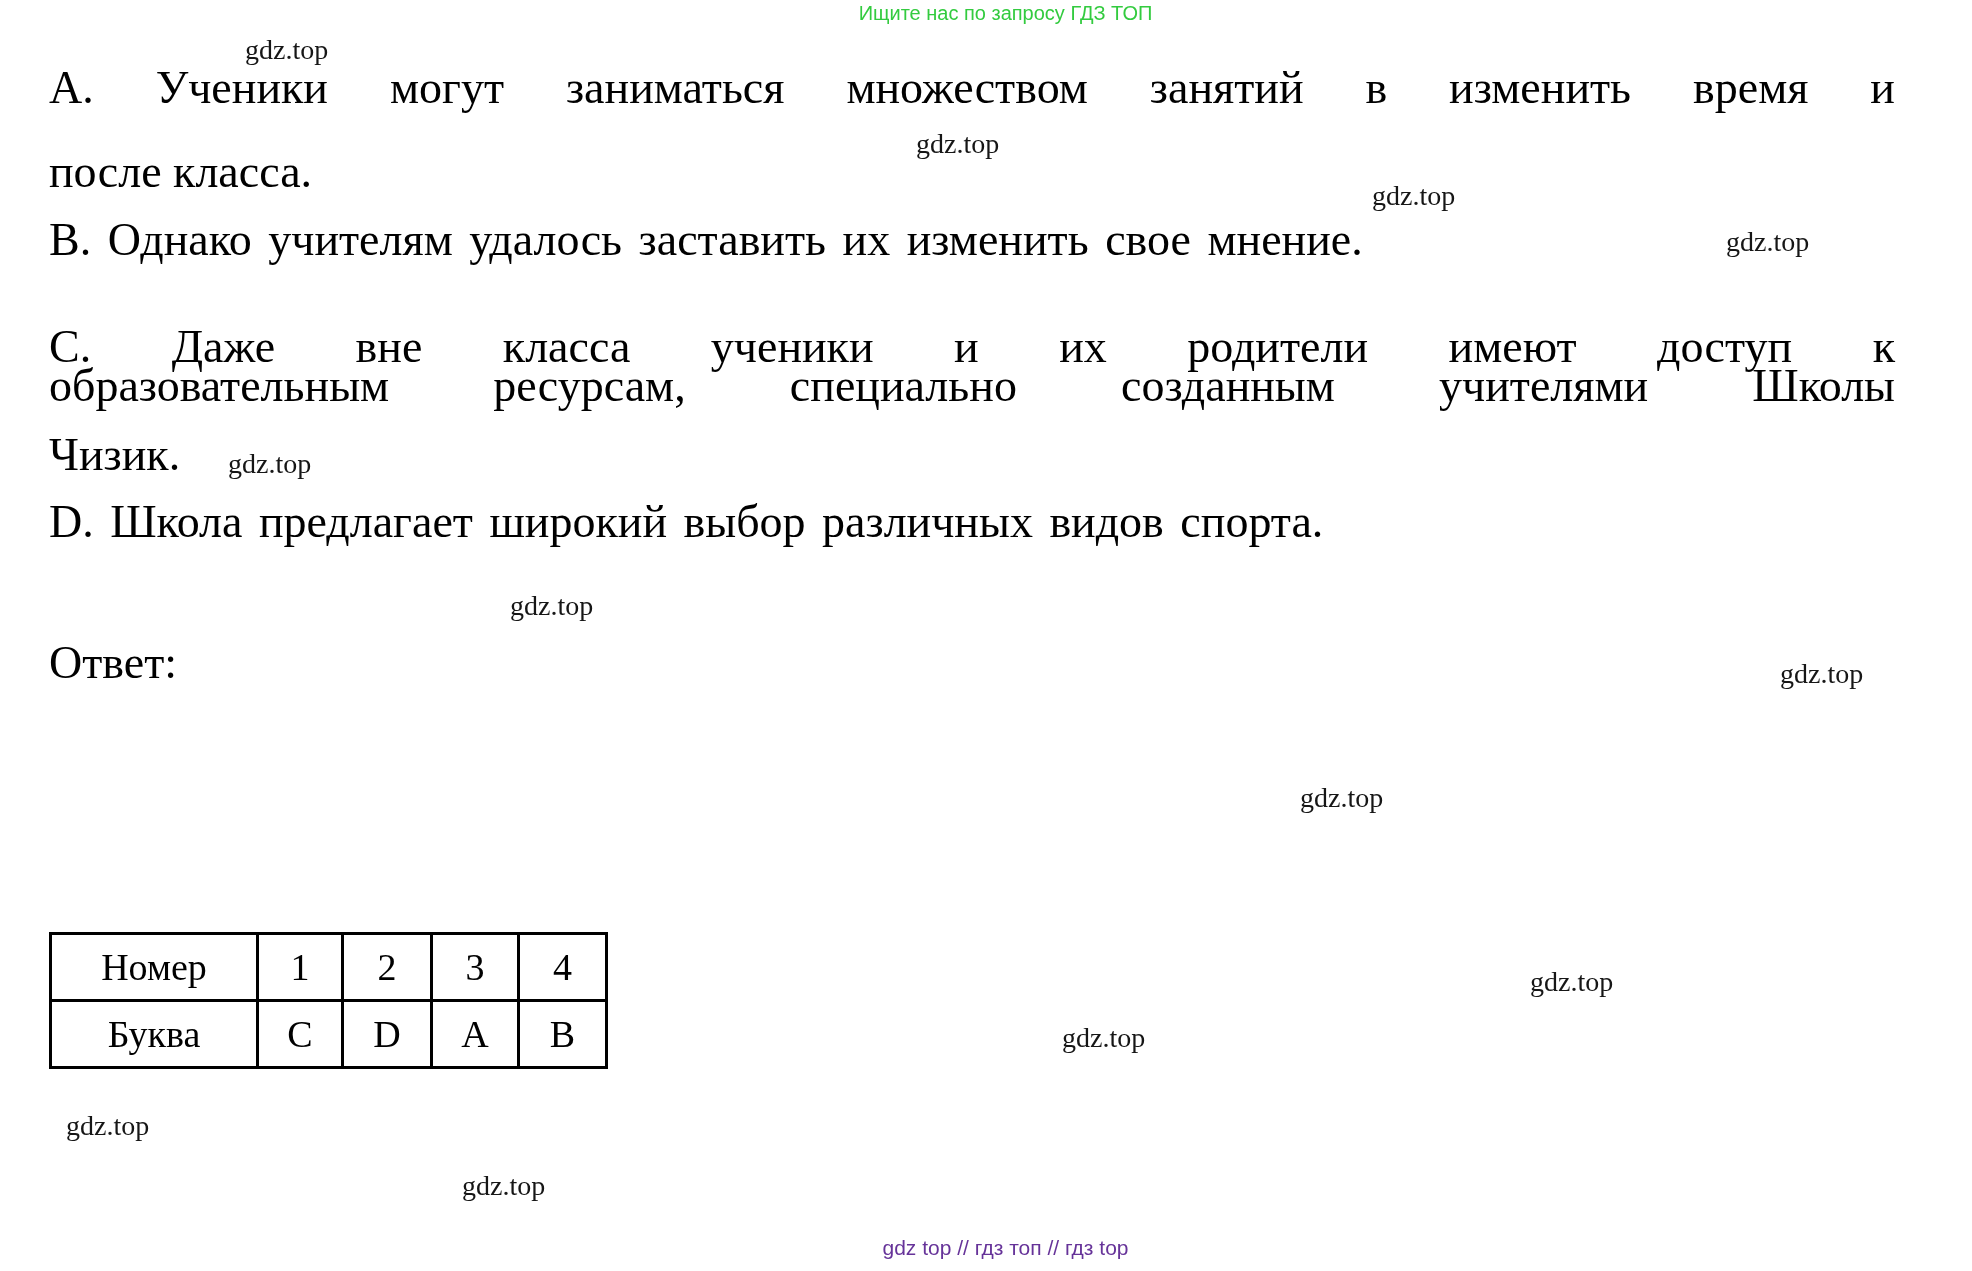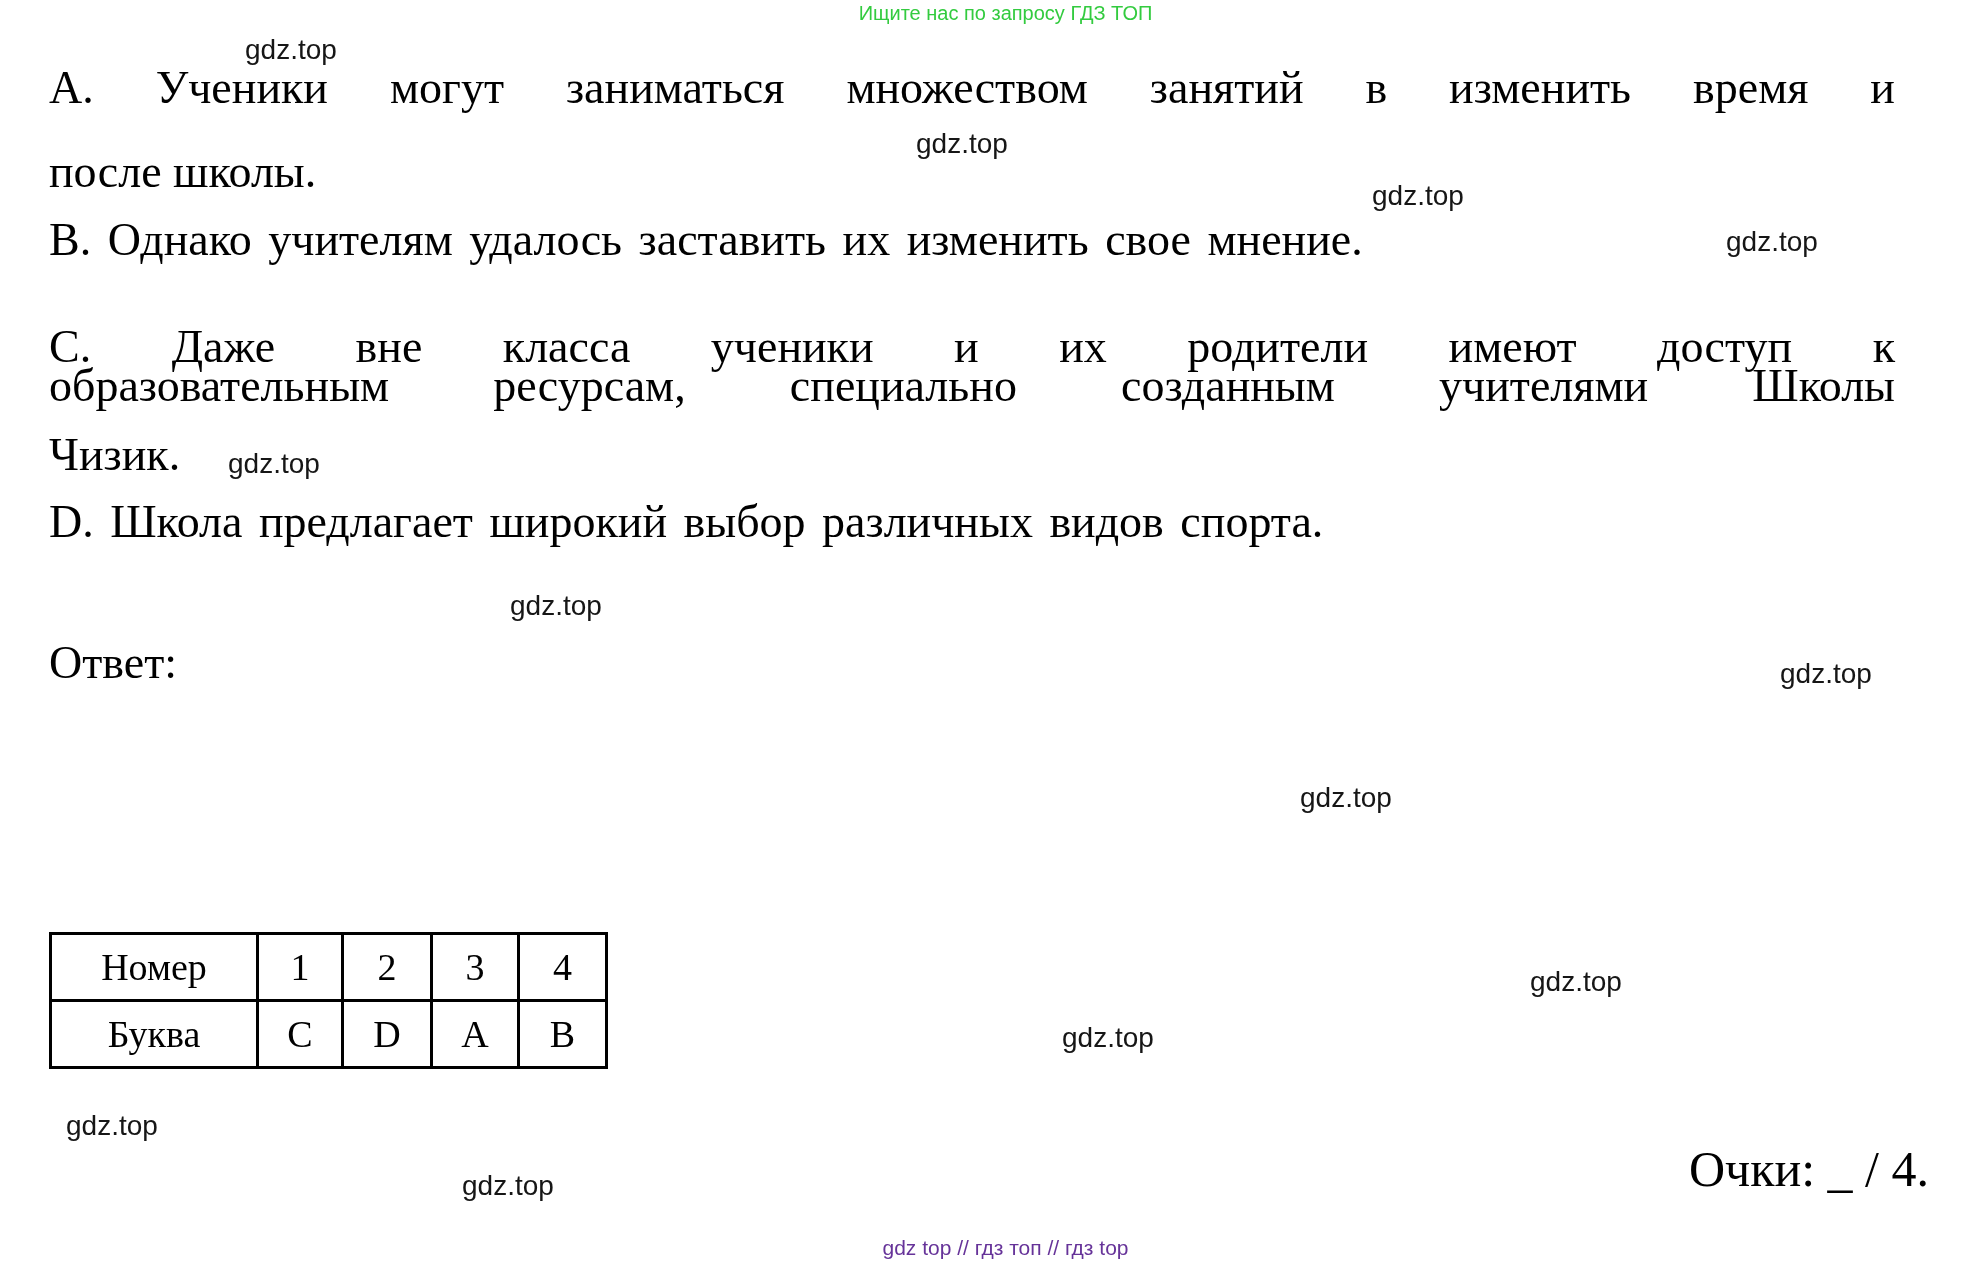--- a/index.html
+++ b/index.html
@@ -16,21 +16,21 @@
   .promo-top {
     position: absolute;
     top: 2px; left: 0; width: 100%;
     text-align: center;
     font-family: "Liberation Sans", sans-serif;
     font-size: 20px;
     color: #33cb3f;
   }
   .wm {
     position: absolute;
-    font-family: Liberation Sans, sans-serif;
+    font-family: Liberation Serif, serif;
     font-size: 28px;
     color: #161616;
     white-space: nowrap;
   }
   .wm1  { left: 245px;  top: 34px;  }
   .wm2  { left: 916px;  top: 128px; }
   .wm3  { left: 1372px; top: 180px; }
   .wm4  { left: 1726px; top: 226px; }
   .wm5  { left: 228px;  top: 448px; }
   .wm6  { left: 510px;  top: 590px; }
@@ -107,21 +107,21 @@
   <span class="wm wm5">gdz.top</span>
   <span class="wm wm6">gdz.top</span>
   <span class="wm wm7">gdz.top</span>
   <span class="wm wm8">gdz.top</span>
   <span class="wm wm9">gdz.top</span>
   <span class="wm wm10">gdz.top</span>
   <span class="wm wm11">gdz.top</span>
   <span class="wm wm12">gdz.top</span>
 
   <div class="line l-a1 just">А. Ученики могут заниматься множеством занятий в изменить время и</div>
-  <div class="line l-a2">после школы.</div>
+  <div class="line l-a2">после класса.</div>
   <div class="line l-b">В. Однако учителям удалось заставить их изменить свое мнение.</div>
   <div class="line l-c1 just">С. Даже вне класса ученики и их родители имеют доступ к</div>
   <div class="line l-c2 just">образовательным ресурсам, специально созданным учителями Школы</div>
   <div class="line l-c3">Чизик.</div>
   <div class="line l-d">D. Школа предлагает широкий выбор различных видов спорта.</div>
   <div class="line l-otvet">Ответ:</div>
 
   <table class="answers">
     <colgroup>
       <col style="width:207px">
@@ -141,17 +141,16 @@
     <tr>
       <td>Буква</td>
       <td>C</td>
       <td>D</td>
       <td>A</td>
       <td>B</td>
     </tr>
   </tbody>
     </table>
 
-  <div class="score">Очки: _ / 4.</div>
 
   <div class="promo-bottom">gdz top  //  гдз топ  //  гдз top</div>
 
 </div>
 
 </body></html>

